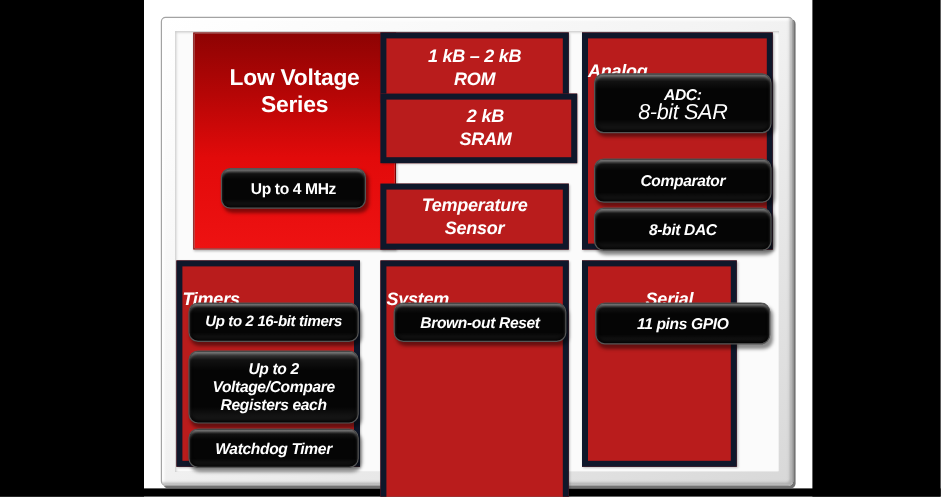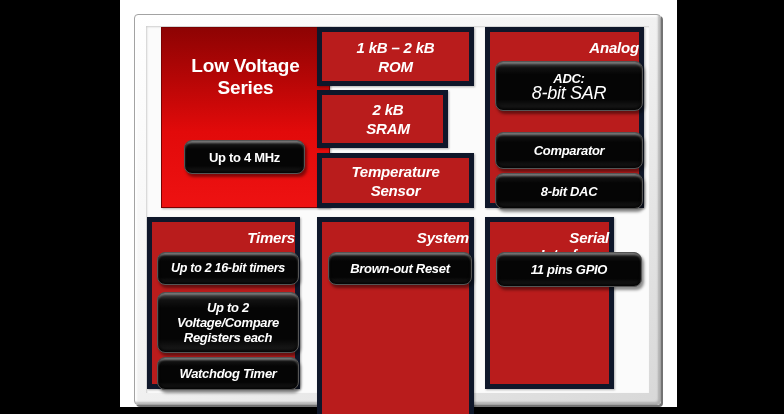--- a/index.html
+++ b/index.html
@@ -43,22 +43,22 @@
     border:1px solid #7a0101;
   }
 
   .mem-text{
     width:100%;height:100%;
     display:flex;flex-direction:column;align-items:center;justify-content:center;
     color:#ffffff;font-weight:700;font-size:15px;line-height:19px;text-align:center;
     letter-spacing:-0.2px;
   }
   .section-title{
-    color:#ffffff;font-weight:700;font-size:15px;text-align:right;
-    margin-top:7px;letter-spacing:-0.2px;
+    color:#ffffff;font-weight:700;font-size:15px;text-align:left;
+    margin-top:19px;letter-spacing:-0.2px;
   }
   .lv-title{
     margin-top:27px;text-align:center;color:#ffffff;font-weight:700;
     font-size:19px;line-height:22px;letter-spacing:-0.2px;
   }
 
   .btn{
     position:absolute;box-sizing:border-box;
     border-radius:8px;
     background:
@@ -93,21 +93,21 @@
         <div class="btn" style="left:22px;top:112px;width:121px;height:34px;">Up to 4 MHz</div>
       </div>
 
       <div class="block gray" style="left:171px;top:1px;width:157px;height:59px;">
         <div class="mem-text">
           <span class="line">1 kB – 2 kB</span>
           <span class="line">ROM</span>
         </div>
       </div>
 
-      <div class="block gray" style="left:171px;top:64px;width:131px;height:58px;padding-left:11px;">
+      <div class="block gray" style="left:171px;top:52px;width:164px;height:58px;padding-left:11px;">
         <div class="mem-text">
           <span class="line">2 kB</span>
           <span class="line">SRAM</span>
         </div>
       </div>
 
       <div class="block gray" style="left:171px;top:127px;width:157px;height:55px;">
         <div class="mem-text">
           <span class="line">Temperature</span>
           <span class="line">Sensor</span>

